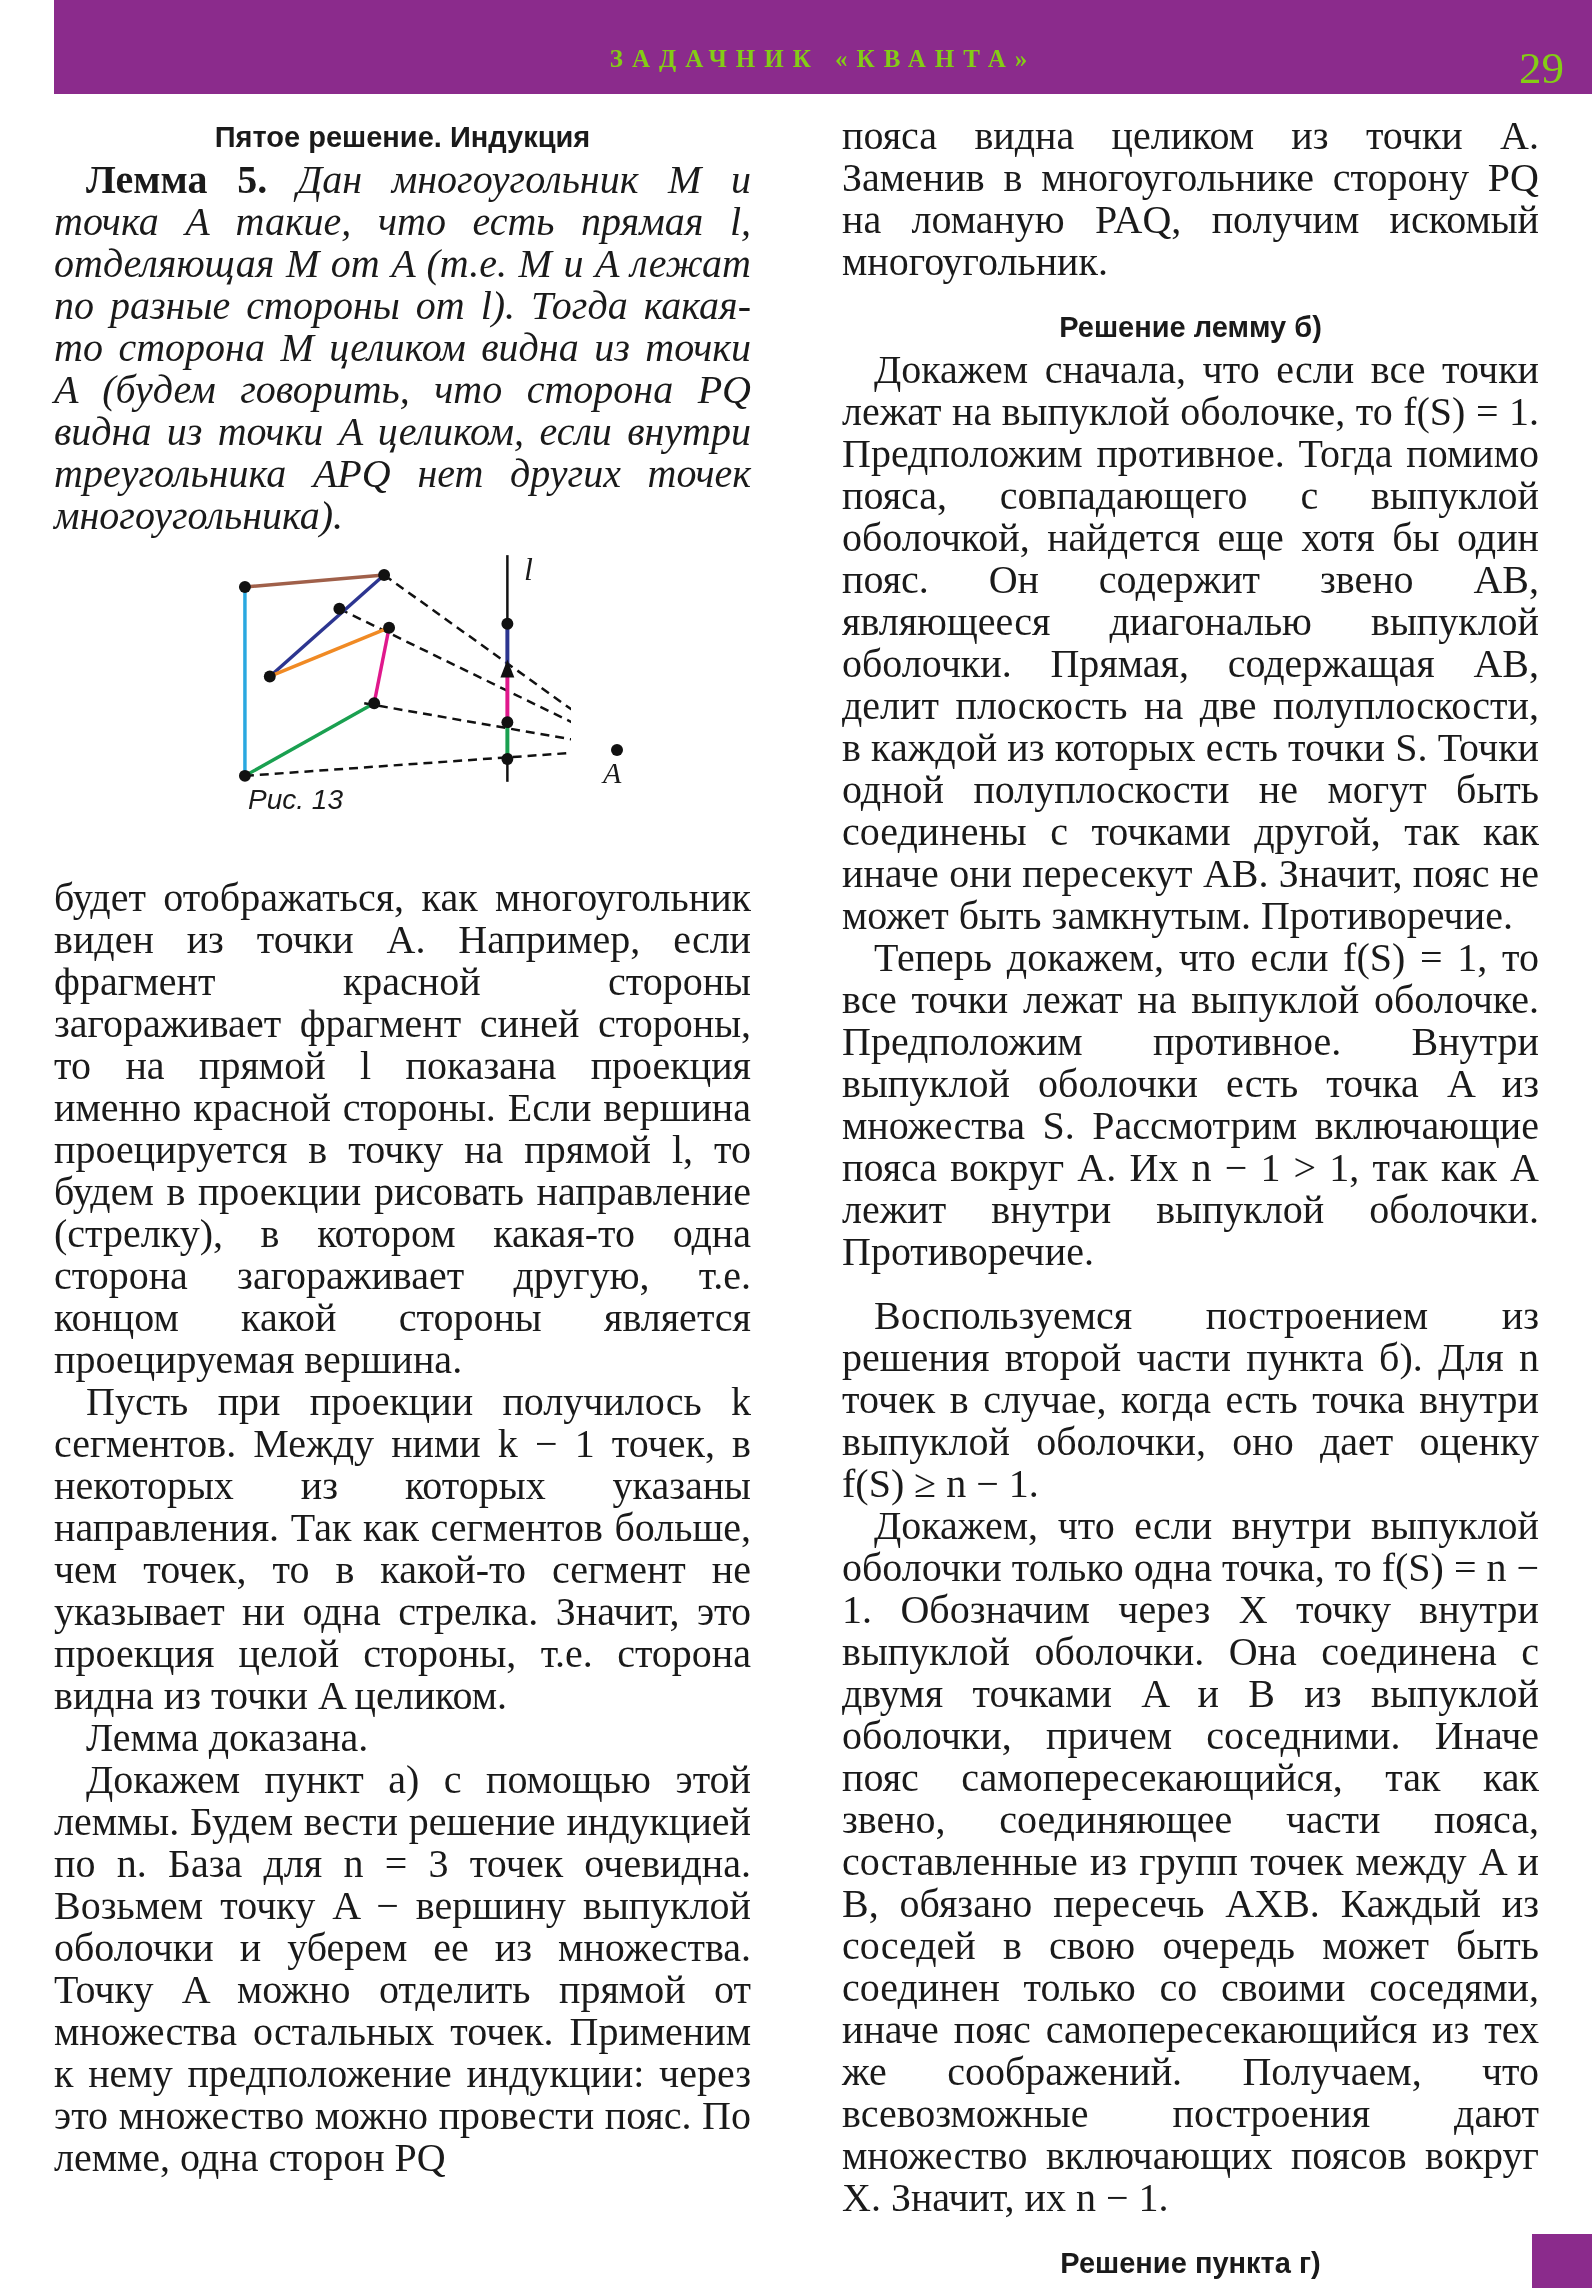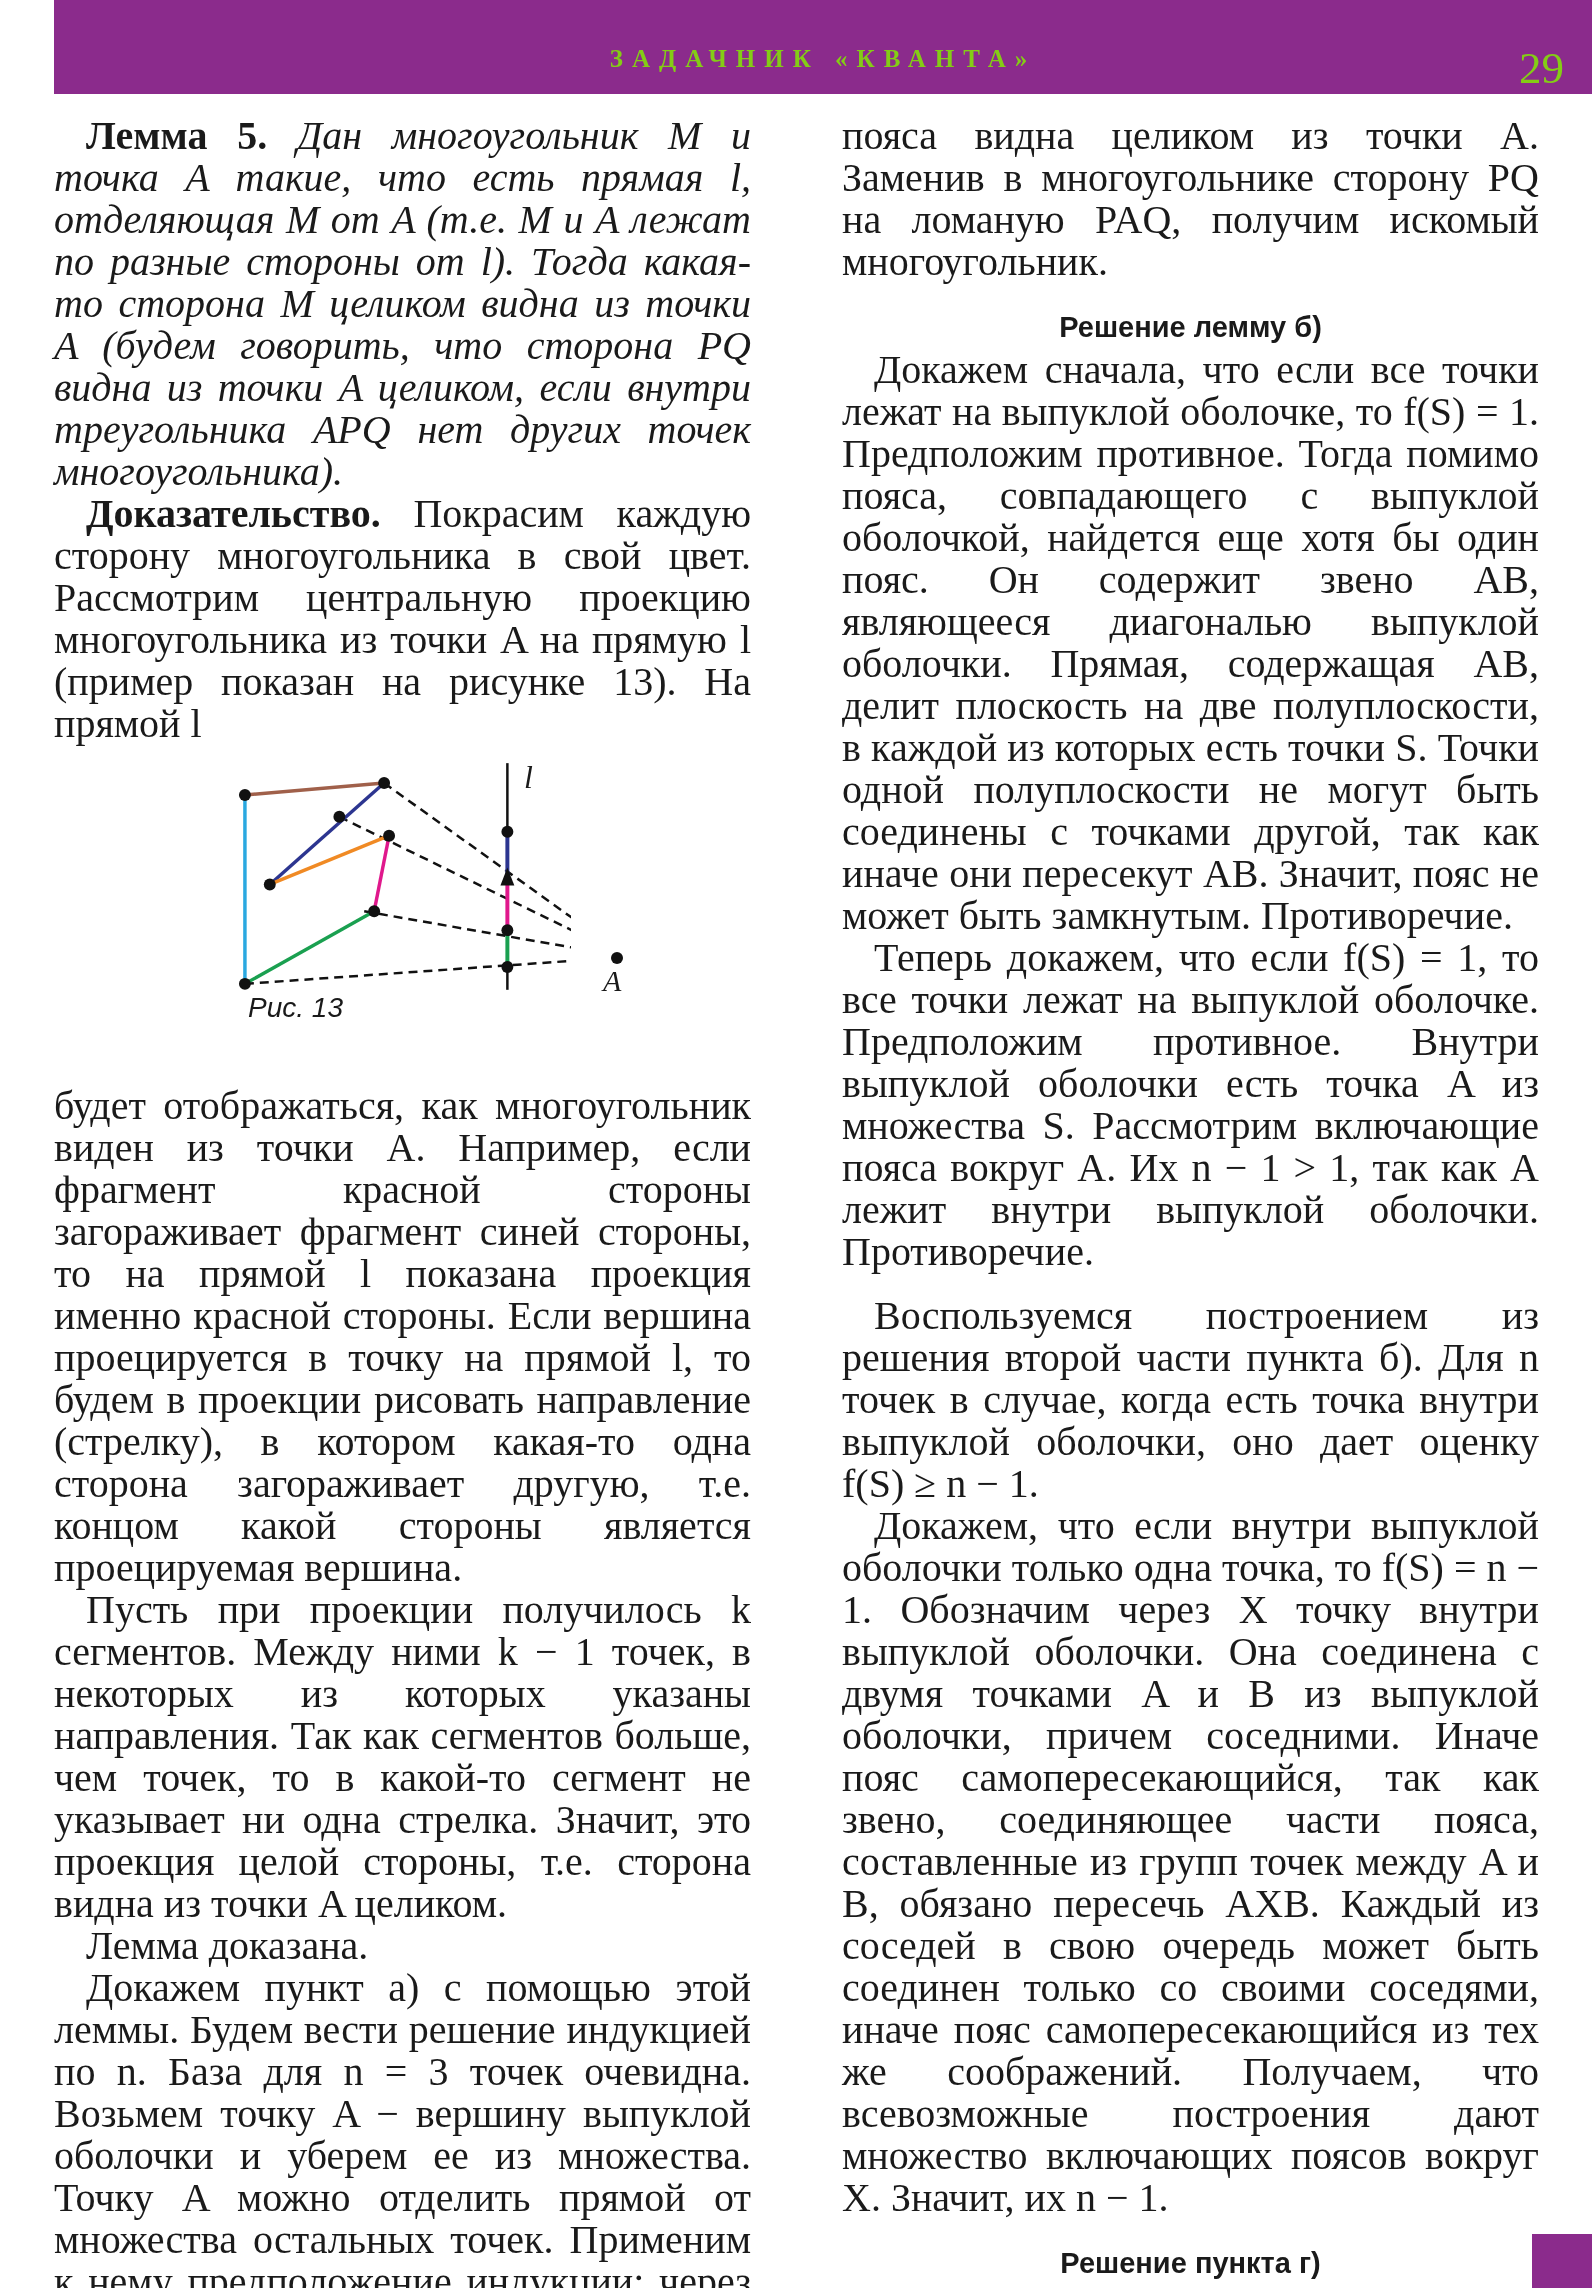--- a/index.html
+++ b/index.html
@@ -33,22 +33,22 @@
 </style>
 </head>
 <body>
 
 <div class="header">
   <div class="header-title">ЗАДАЧНИК «КВАНТА»</div>
   <div class="page-number">29</div>
 </div>
 
 <div class="col col-left">
+  <h3 class="section-head">Пятое решение. Индукция</h3>
   <p class="indent"><span class="bold">Лемма 5.</span> <em>Дан многоугольник M и точка A такие, что есть прямая l, отделяющая M от A (т.е. M и A лежат по разные стороны от l). Тогда какая-то сторона M целиком видна из точки A (будем говорить, что сторона PQ видна из точки A целиком, если внутри треугольника APQ нет других точек многоугольника).</em></p>
-  <p class="indent"><span class="bold">Доказательство.</span> <span>Покрасим каждую сторону многоугольника в свой цвет. Рассмотрим центральную проекцию многоугольника из точки A на прямую l (пример показан на рисунке 13). На прямой l</span></p>
 
   <div class="figure">
     <svg width="338" height="239" viewBox="0 0 340 240">
 
       <line x1="276" y1="10" x2="276" y2="238" stroke="#111" stroke-width="2.5"></line>
 
       <g stroke="#111" stroke-width="2.5" stroke-dasharray="9,6" fill="none">
         <line x1="152" y1="30" x2="396" y2="205"></line>
         <line x1="107" y1="64" x2="396" y2="205"></line>
         <line x1="132" y1="159" x2="396" y2="205"></line>

